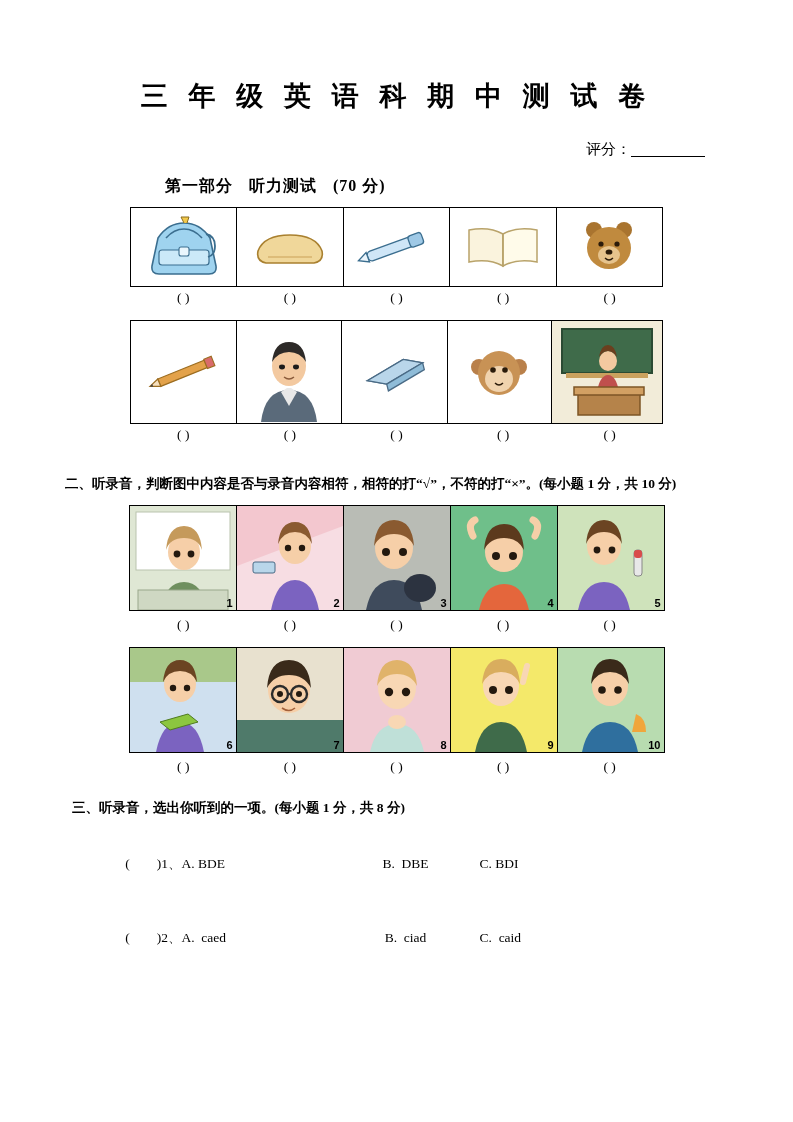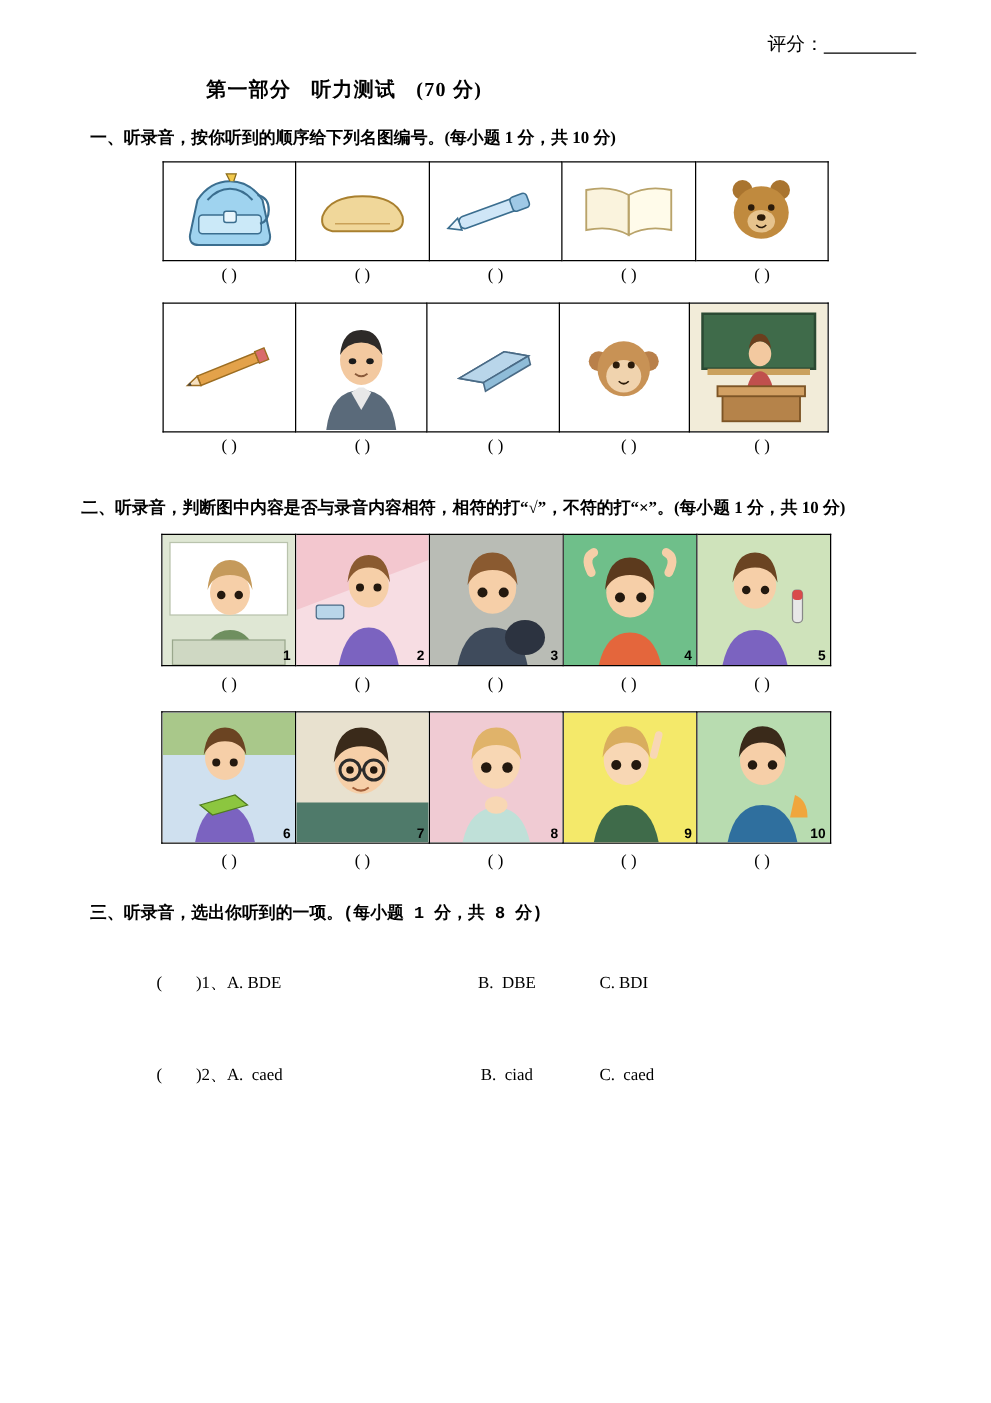--- a/index.html
+++ b/index.html
@@ -25,21 +25,21 @@
   .title {
     text-align: center;
     font-size: 27px;
     font-weight: bold;
     letter-spacing: 7px;
     margin-top: 78px;
     font-family: "Liberation Serif", "DejaVu Serif", serif;
   }
   .score-line {
     text-align: right;
-    padding-right: 60px;
+    padding-right: 88px;
     margin-top: 26px;
     font-size: 15px;
   }
   .score-underline {
     display: inline-block;
     width: 74px;
     border-bottom: 1.6px solid #000;
     vertical-align: -3px;
   }
   .part-heading {
@@ -128,30 +128,30 @@
     white-space: pre;
   }
   .choice-line .optA { display:inline-block; width: 150px; }
   .choice-line .optB { display:inline-block; width: 148px; text-align: center; }
 </style>
 </head>
 <body>
 
 <div class="page">
 
+  <div class="title">三 年 级 英 语 科 期 中 测 试 卷</div>
 
   <div class="score-line">
     <span>评分：</span><span class="score-underline"></span>
   </div>
 
   <div class="part-heading">
     <span>第一部分</span><span class="gap"></span><span>听力测试</span><span class="gap"></span><span>(70 分)</span>
   </div>
 
-  <div class="q-heading">一、听录音，按你听到的顺序给下列名图编号。(每小题 1 分，共 10 分)</div>
 
   <table class="pic-table">
     <tbody>
         <tr>
       <td>
         <div class="pic-cell-inner">
           <svg width="92" height="66" viewBox="0 0 92 66">
             <path d="M20 24 q10 -15 26 -15 q16 0 26 15 l6 28 q1 8 -7 8 H21 q-8 0 -7 -8 z" fill="#9fd3ef" stroke="#3b6e8f" stroke-width="1.6"></path>
             <path d="M28 24 q8 -9 18 -9 q10 0 18 9" fill="none" stroke="#3b6e8f" stroke-width="1.6"></path>
             <rect x="21" y="36" width="50" height="15" rx="3" fill="#cbe9f8" stroke="#3b6e8f" stroke-width="1.2"></rect>
@@ -468,24 +468,24 @@
     </table>
 
   <div class="answer-row" style="margin-top:6px;">
     <div class="cell">(       )</div>
     <div class="cell">(       )</div>
     <div class="cell">(       )</div>
     <div class="cell">(       )</div>
     <div class="cell">(       )</div>
   </div>
 
-  <div class="q-heading third" style="margin-top:24px;font-family:Liberation Mono, monospace;">三、听录音，选出你听到的一项。(每小题 1 分，共 8 分)</div>
+  <div class="q-heading third" style="margin-top:24px;">三、听录音，选出你听到的一项。(每小题 1 分，共 8 分)</div>
 
   <div class="choices">
     <div class="choice-line">
       <span>(        )</span><span>1、</span><span class="optA">A. BDE</span><span class="optB">B.  DBE</span><span>C. BDI</span>
     </div>
     <div class="choice-line">
-      <span>(        )</span><span>2、</span><span class="optA">A.  caed</span><span class="optB">B.  ciad</span><span>C.  caed</span>
+      <span>(        )</span><span>2、</span><span class="optA">A.  caed</span><span class="optB">B.  ciad</span><span>C.  caid</span>
     </div>
   </div>
 
 </div>
 
 </body></html>

